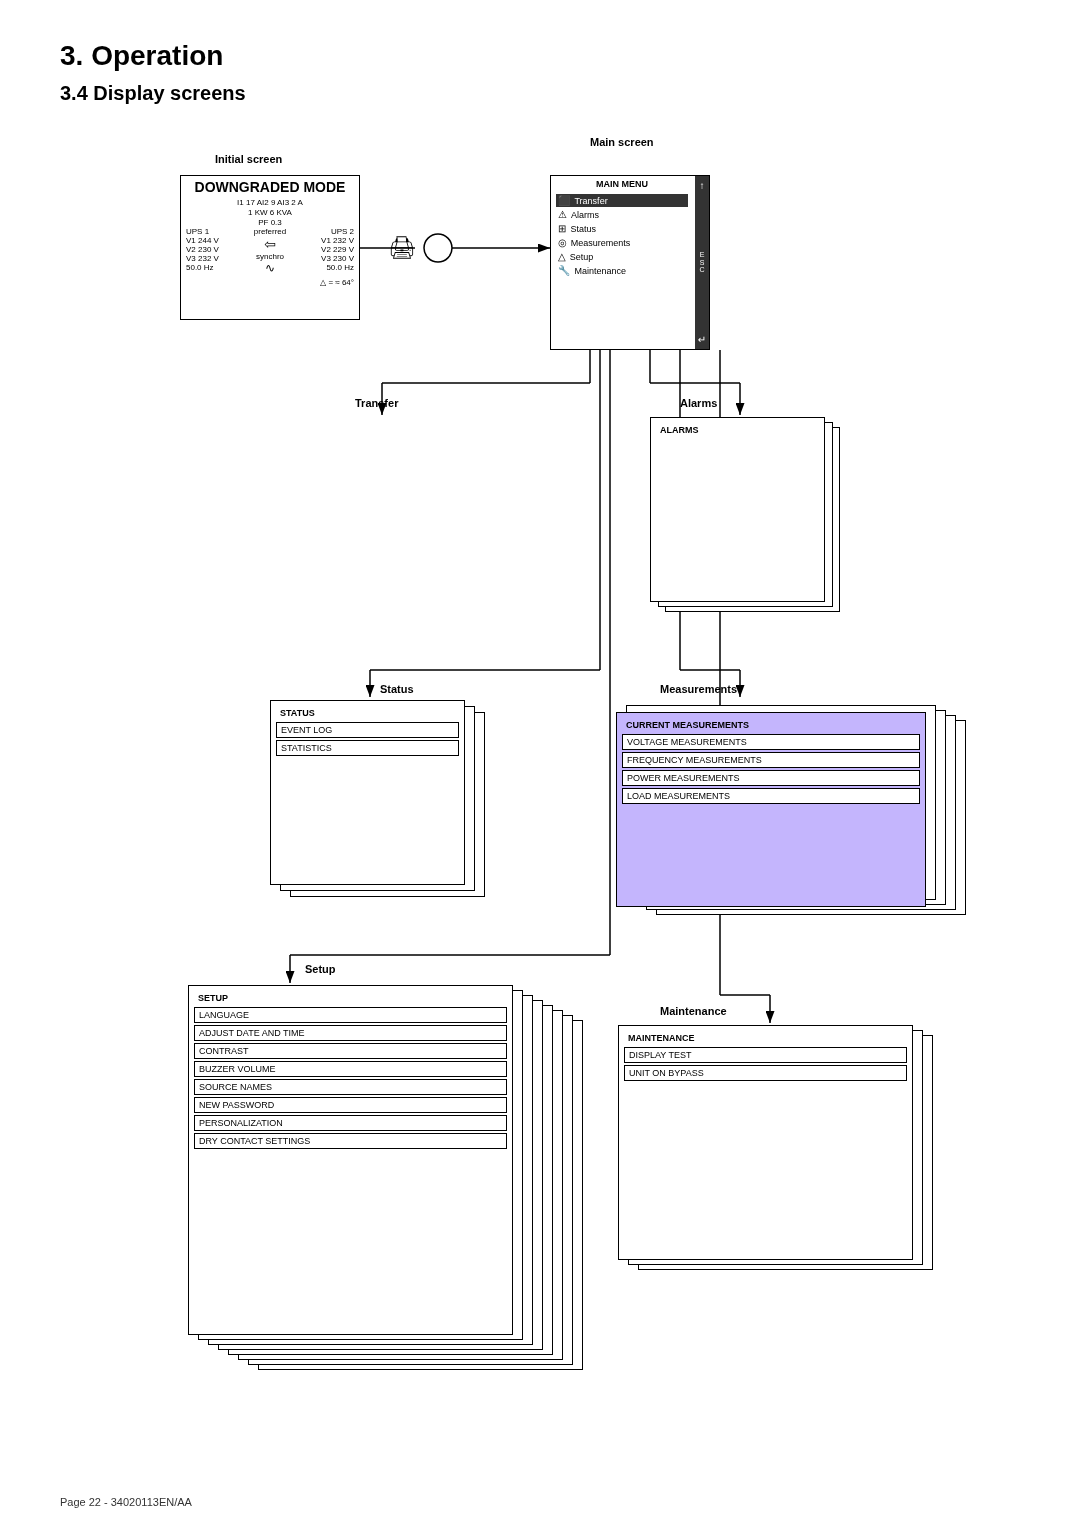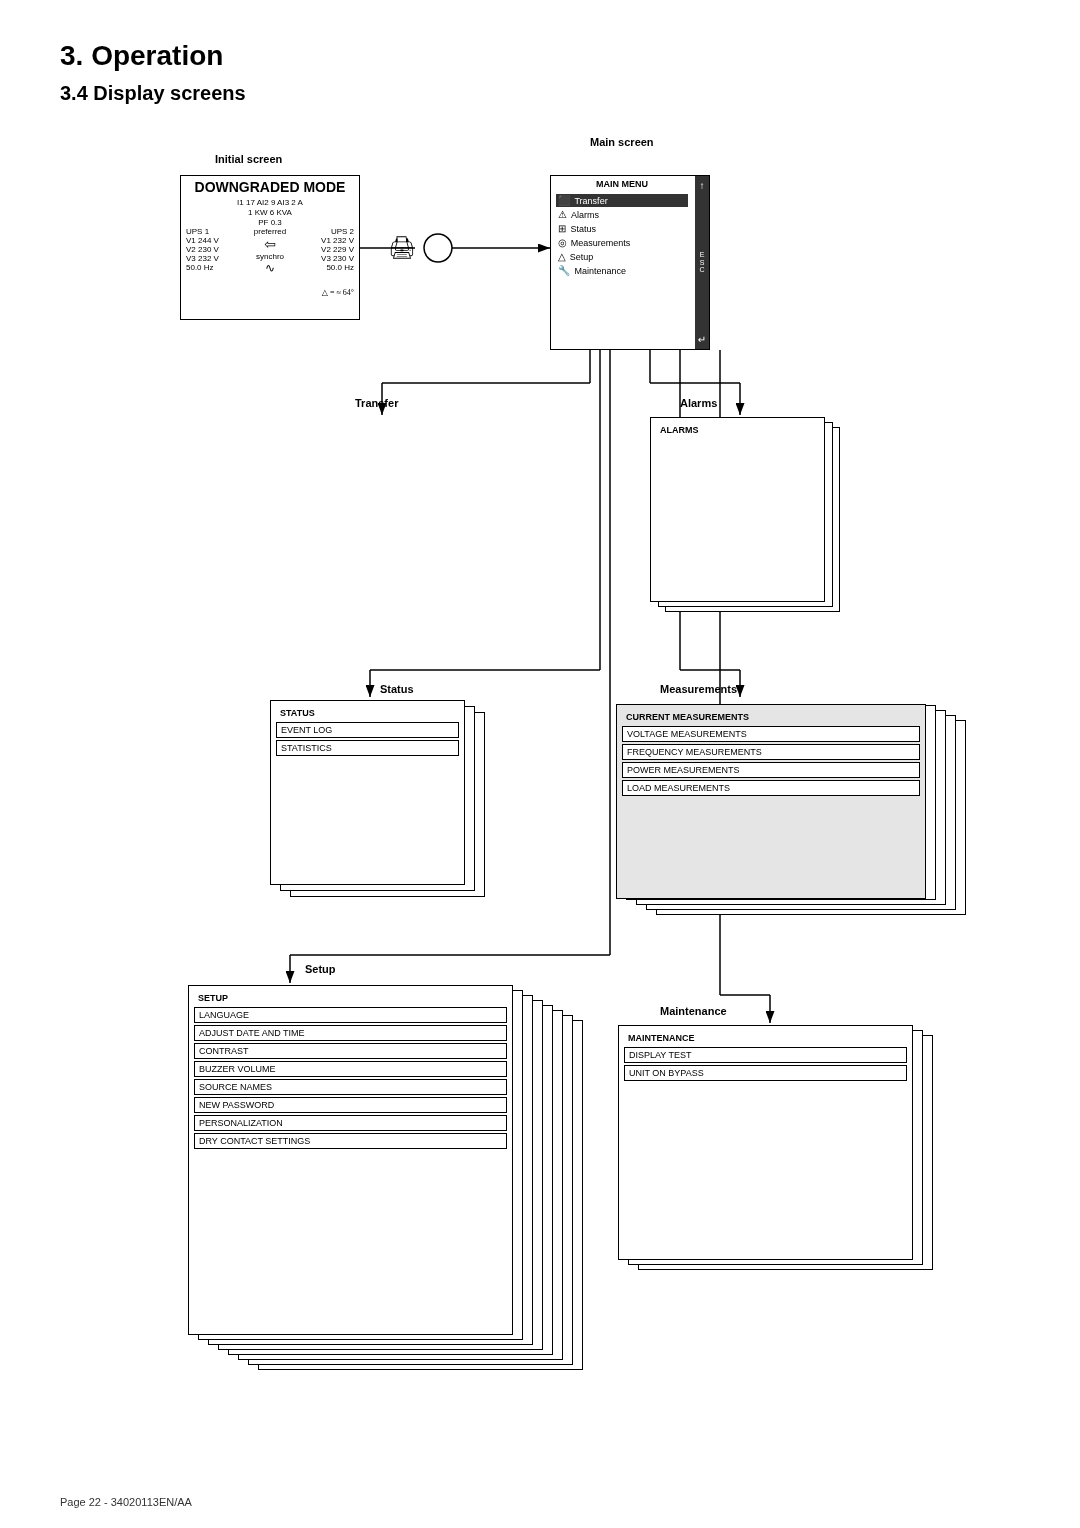--- a/index.html
+++ b/index.html
@@ -67,22 +67,21 @@
     .initial-screen .ups-row {
       display: flex;
       justify-content: space-between;
       font-size: 8px;
       margin-bottom: 2px;
     }
     .initial-screen .ups-col { width: 48%; }
     .initial-screen .delta-row {
       text-align: right;
       font-size: 8px;
-      margin-top: 13px;
-      font-family: Liberation Serif, serif;
+      margin-top: 3px;
     }
 
     
     .main-screen {
       left: 490px; top: 40px;
       width: 160px; height: 175px;
       font-size: 9px;
     }
     .main-screen .menu-title {
       font-weight: bold;
@@ -325,21 +324,21 @@
       <div class="inner-item">EVENT LOG</div>
       <div class="inner-item">STATISTICS</div>
     </div>
   </div>
 
   <div style="position:absolute; left:556px; top:565px; width:360px; height:225px;">
     <div style="position:absolute; left:40px; top:20px; width:310px; height:195px; border:1px solid #000; background:#fff;"></div>
     <div style="position:absolute; left:30px; top:15px; width:310px; height:195px; border:1px solid #000; background:#fff;"></div>
     <div style="position:absolute; left:20px; top:10px; width:310px; height:195px; border:1px solid #000; background:#fff;"></div>
     <div style="position:absolute; left:10px; top:5px; width:310px; height:195px; border:1px solid #000; background:#fff;"></div>
-    <div style="position:absolute; left:0; top:4px; width:310px; height:195px; border:1px solid #000; background:#e5e5e5; padding:5px;">
+    <div style="position:absolute; left:0; top:12px; width:310px; height:195px; border:1px solid #000; background:#c4b5fd; padding:5px;">
       <div class="inner-title">CURRENT MEASUREMENTS</div>
       <div class="inner-item">VOLTAGE MEASUREMENTS</div>
       <div class="inner-item">FREQUENCY MEASUREMENTS</div>
       <div class="inner-item">POWER MEASUREMENTS</div>
       <div class="inner-item">LOAD MEASUREMENTS</div>
     </div>
   </div>
 
   <div class="section-label" style="left:245px; top:828px; font-weight:bold;">Setup</div>
 

